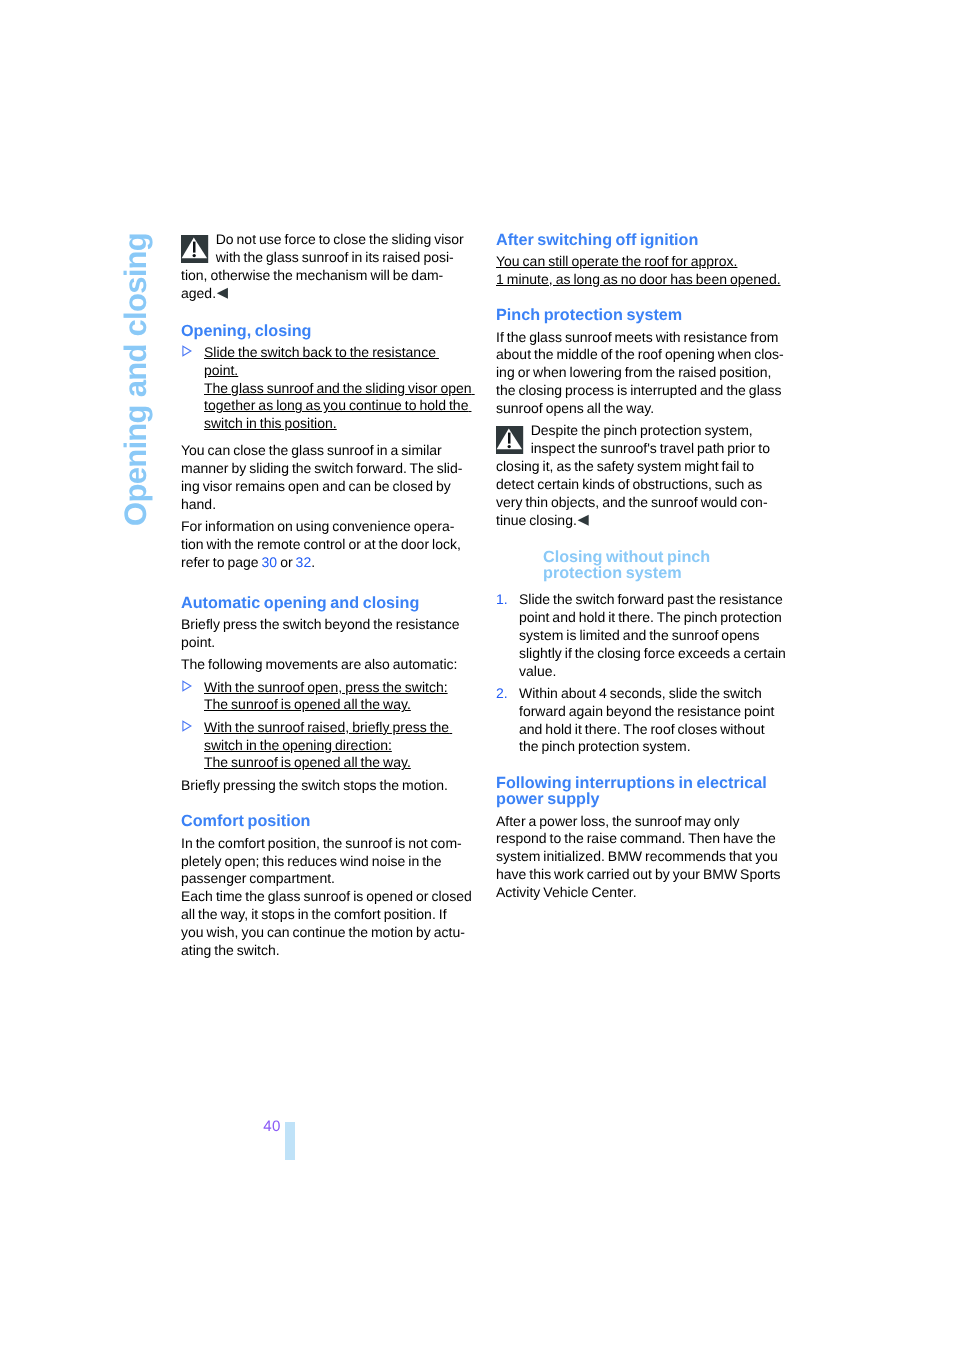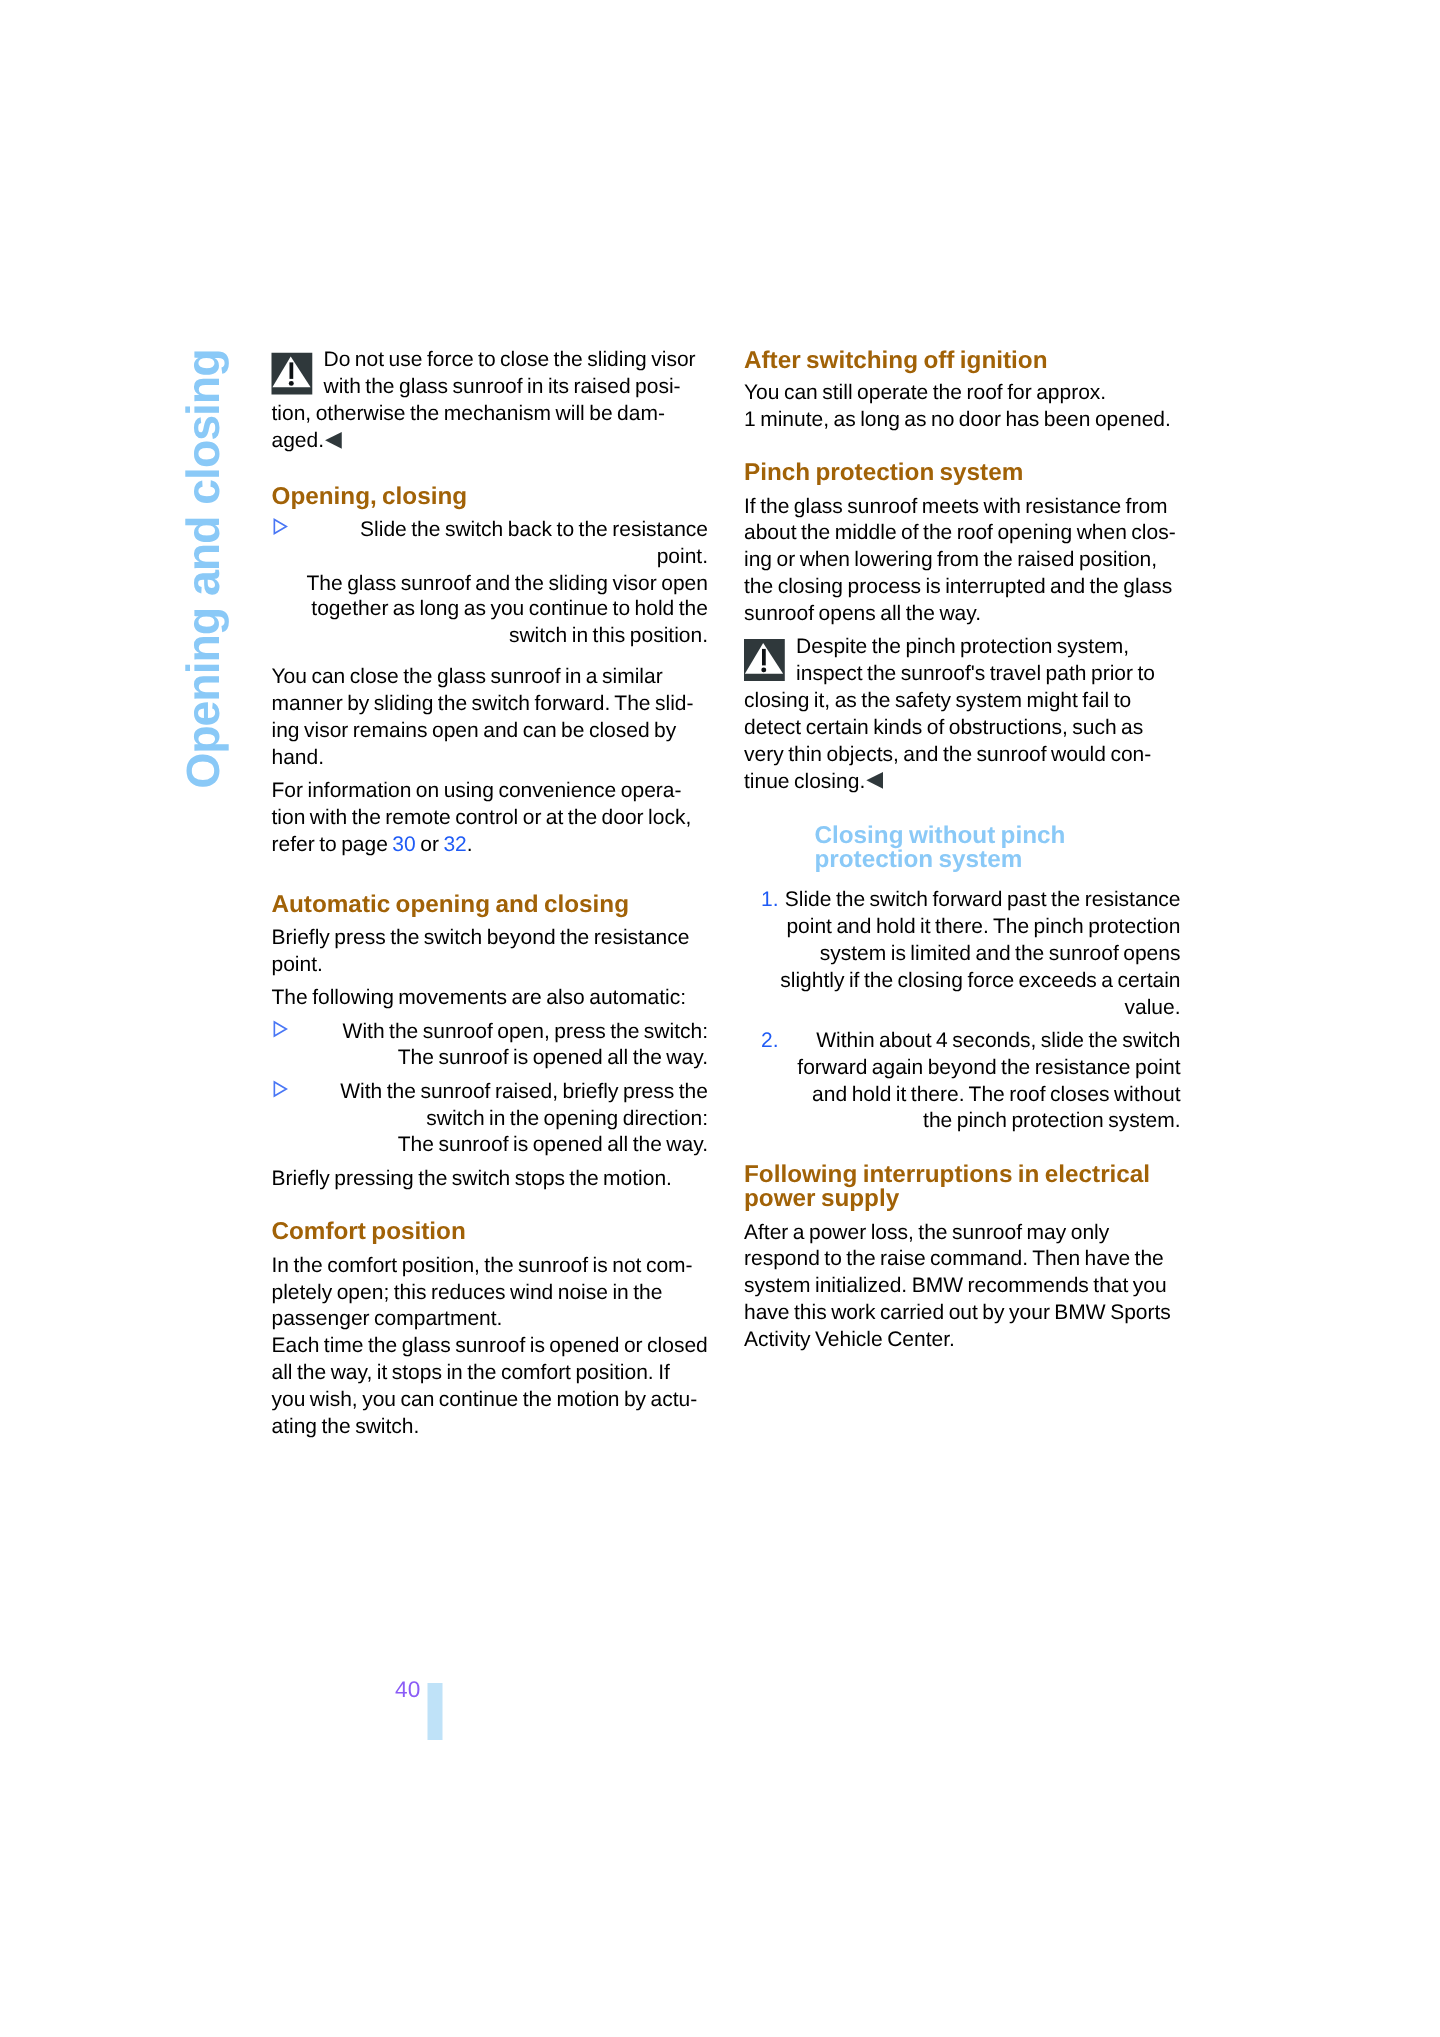--- a/index.html
+++ b/index.html
@@ -11,29 +11,29 @@
     position:absolute;left:119.5px;top:233.0px;
     color:#8ac9f7;font-weight:bold;font-size:31px;letter-spacing:-0.72px;
     writing-mode:vertical-rl;transform:rotate(180deg);
     white-space:nowrap;line-height:31px;
   }
 
   .col{position:absolute;width:291px;font-size:14px;line-height:17.85px;color:#000;top:231.4px;hyphens:manual;word-spacing:-0.9px;}
   .col-left{left:181px;}
   .col-right{left:496px;top:231.5px;}
 
-  .h2{font-size:16.2px;font-weight:bold;color:#a16207;margin:18.8px 0 5.1px 0;line-height:16.2px;}
+  .h2{font-size:16.2px;font-weight:bold;color:#3b82f6;margin:18.8px 0 5.1px 0;line-height:16.2px;}
   .col > .h2:first-child{margin-top:0;}
   .h2.pale{color:#8ac9f7;margin-left:47px;}
   .para{margin:0;}
   .gap{height:4.5px;}
-  .nl{white-space:pre-wrap;}
+  .nl{white-space:pre-wrap;text-decoration:underline;}
   .endmark{font-size:14.6px;color:#2f383b;position:relative;top:-0.9px;letter-spacing:-0.6px;margin-left:0.6px;}
 
-  .bl{display:flex;text-align:right;}
+  .bl{display:flex;}
   .bl .mk{width:23px;flex:0 0 23px;color:#1f5bf5;word-spacing:0;}
   .bl .mk svg{display:block;margin-left:0.9px;margin-top:1.0px;}
   .bl .bd{flex:1;}
   .blue{color:#1f5bf5;}
   .tri{color:#4a77f5;}
 
   .pagenum{position:absolute;left:263.3px;top:1117.6px;font-size:15.1px;color:#8b5cf6;line-height:17.8px;letter-spacing:0.2px;}
   .pagemark{position:absolute;left:285.2px;top:1122px;width:9.9px;height:37.5px;background:#bfe2f8;}
   .watermark{position:absolute;left:680.3px;top:1328.5px;font-size:27px;color:#949494;line-height:27px;letter-spacing:0.11px;}
 

